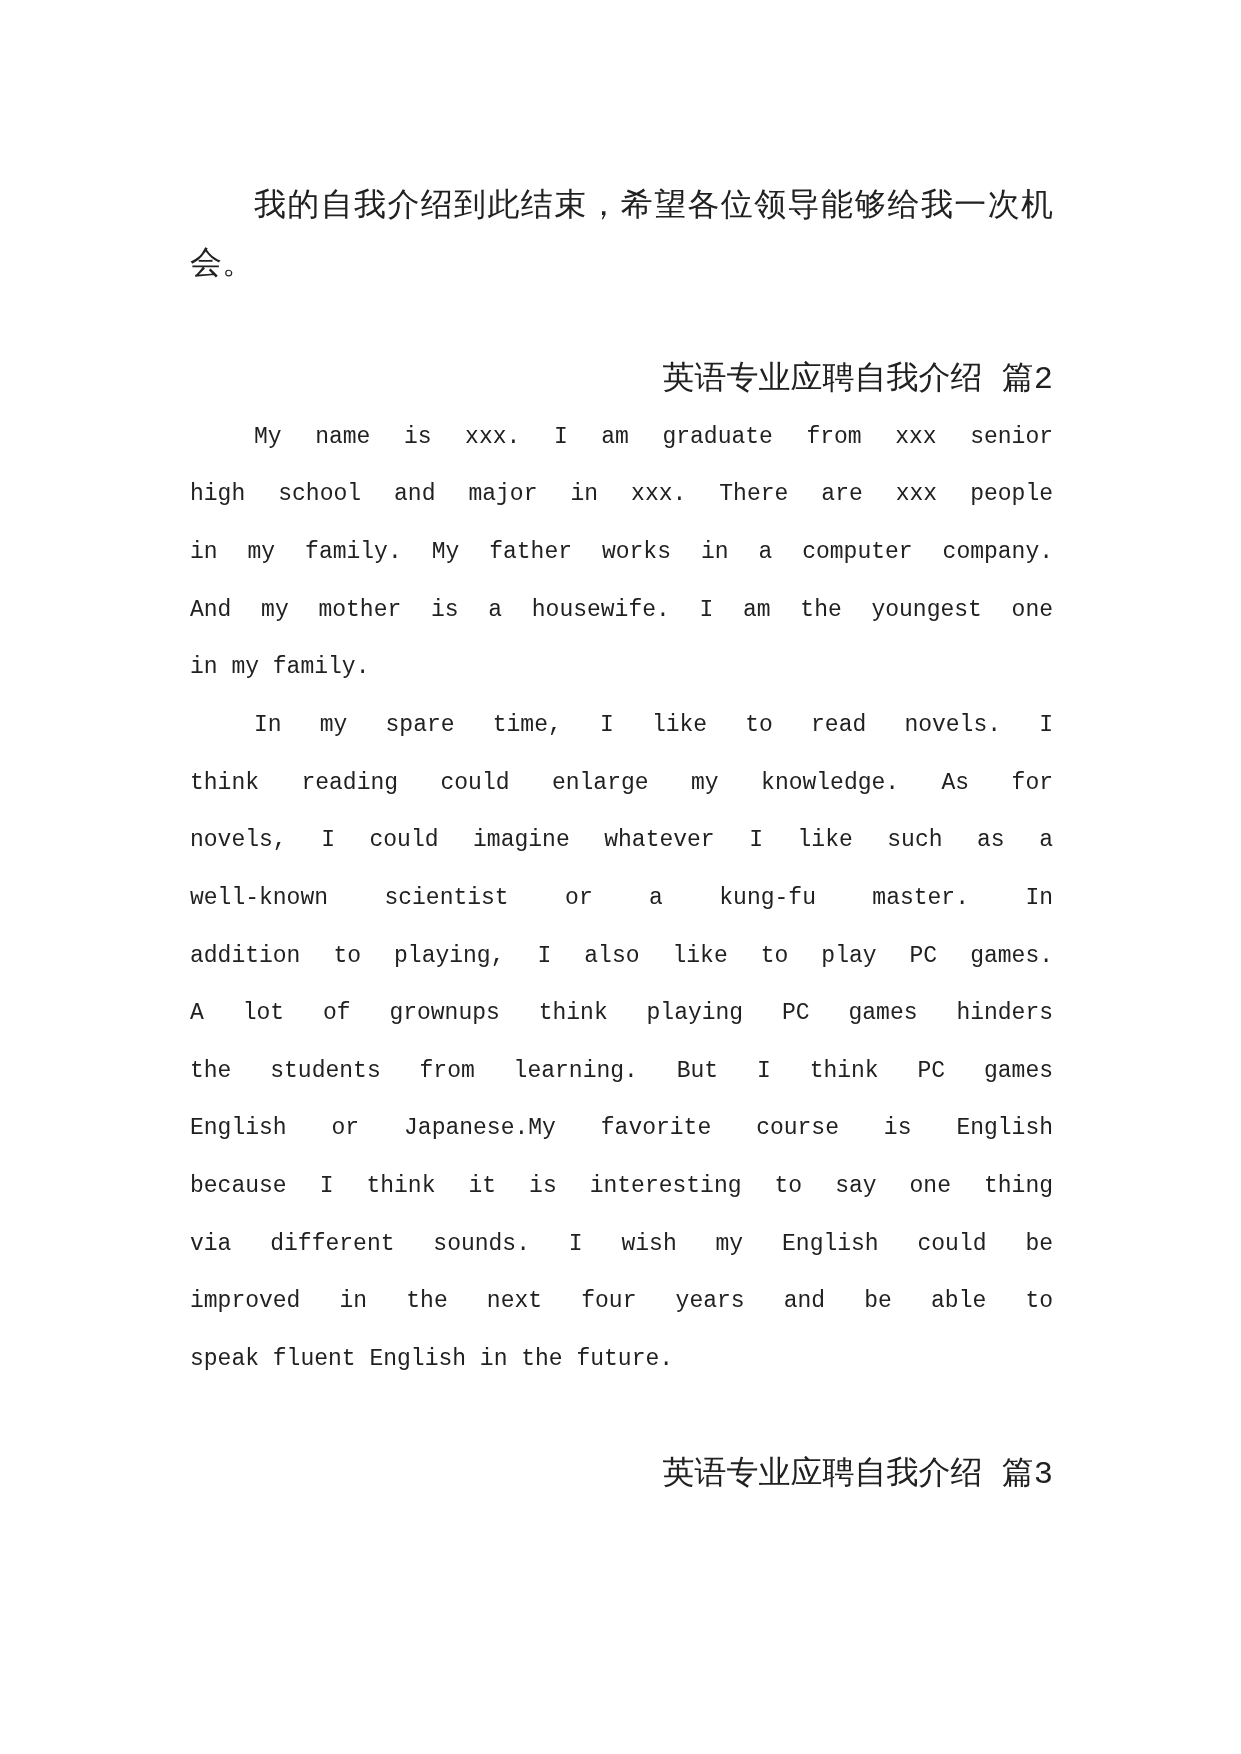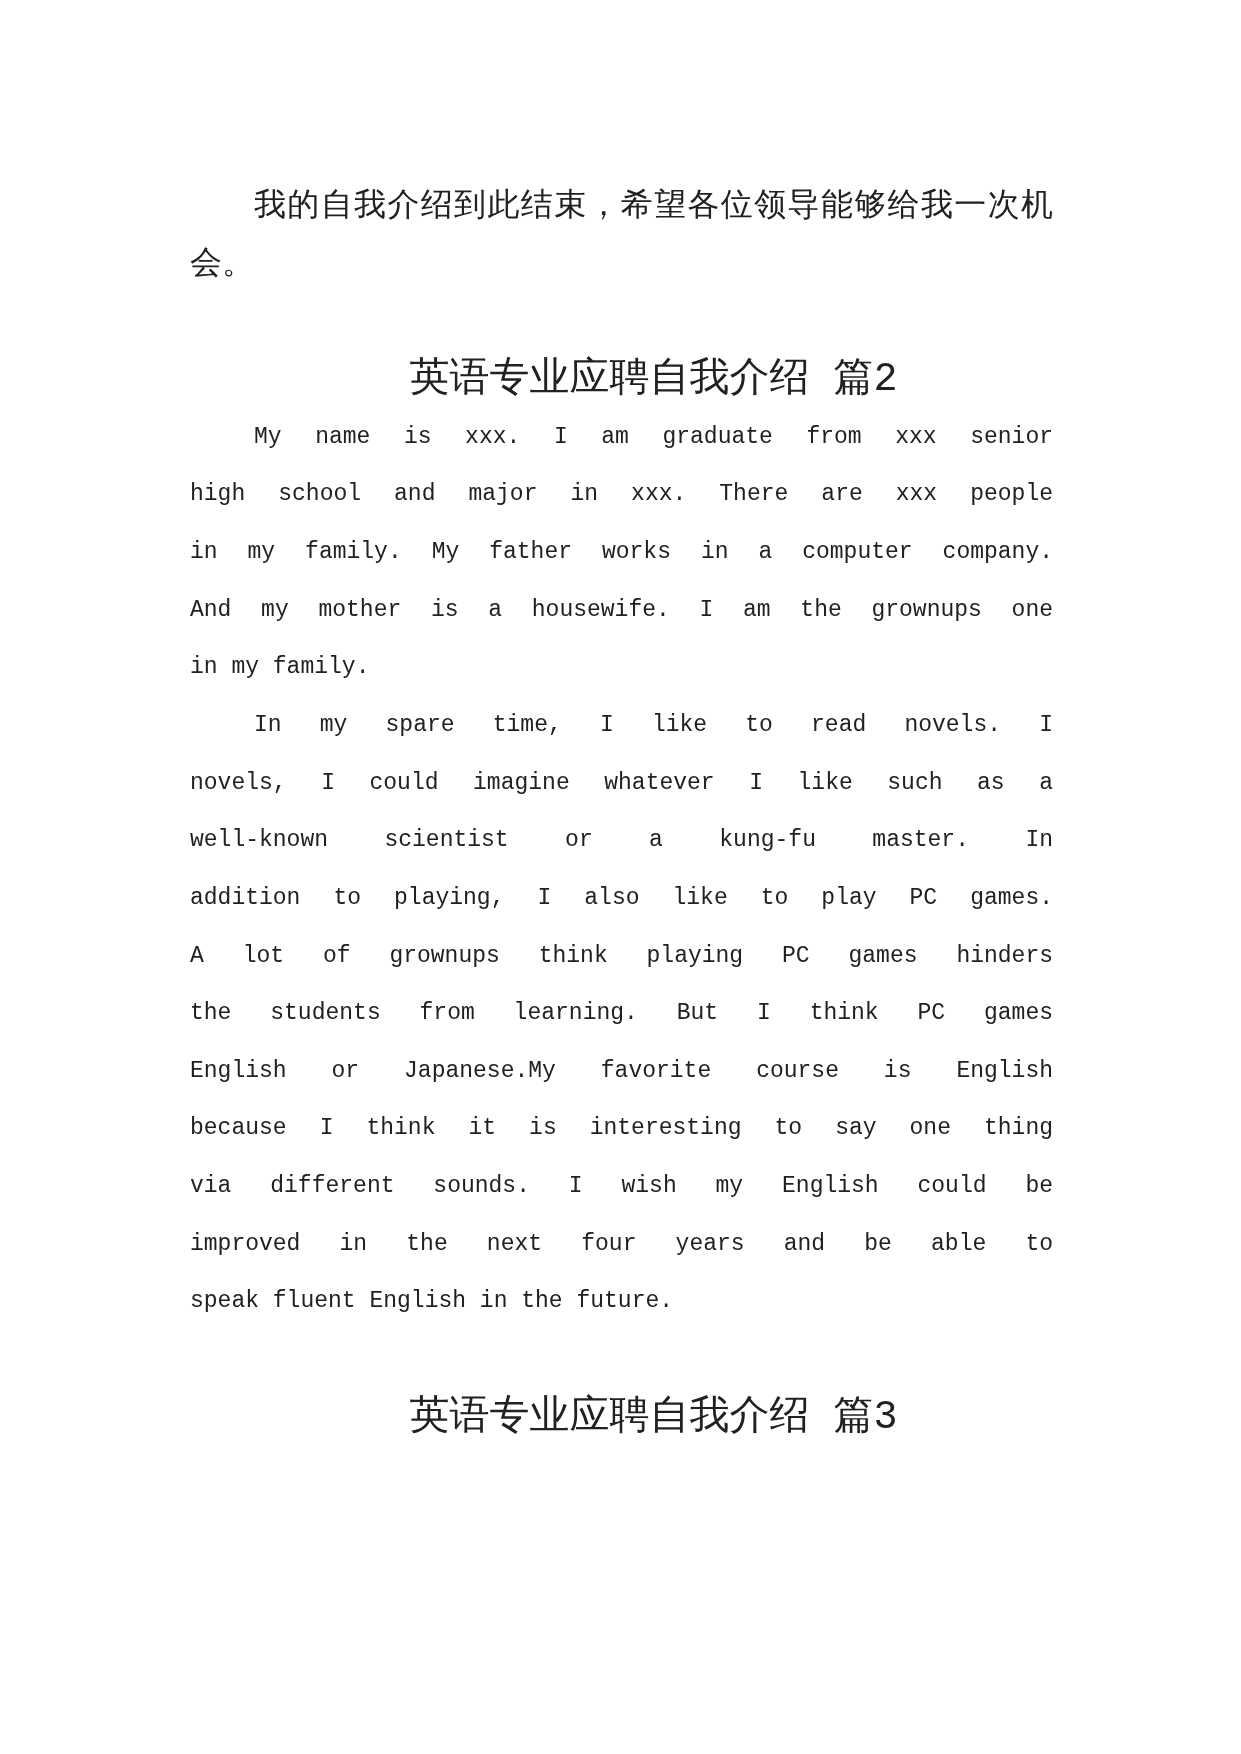--- a/index.html
+++ b/index.html
@@ -38,24 +38,24 @@
   .cjk .line {
     font-size: 32px;
   }
   .eng .line {
     font-size: 23px;
   }
   .ind {
     text-indent: 64px;
   }
   .heading {
-    font-size: 40px;
+    font-size: 32px;
     line-height: 57.65px;
     text-indent: 64px;
-    text-align: center;
+    text-align: right;
   }
   .gap-above {
     margin-top: 57.65px;
   }
 </style>
 </head>
 <body>
 
 <div class="page">
 
@@ -63,26 +63,27 @@
     <span class="line ind">我的自我介绍到此结束，希望各位领导能够给我一次机</span>
     <span class="line last">会。</span>
   </div>
 
   <h2 class="heading cjk gap-above">英语专业应聘自我介绍 篇2</h2>
 
   <div class="para eng">
     <span class="line ind">My name is xxx. I am graduate from xxx senior</span>
     <span class="line">high school and major in xxx. There are xxx people</span>
     <span class="line">in my family. My father works in a computer company.</span>
-    <span class="line">And my mother is a housewife. I am the grownups one</span>
+    <span class="line">And my mother is a housewife. I am the youngest one</span>
     <span class="line last">in my family.</span>
   </div>
 
   <div class="para eng">
     <span class="line ind">In my spare time, I like to read novels. I</span>
+    <span class="line">think reading could enlarge my knowledge. As for</span>
     <span class="line">novels, I could imagine whatever I like such as a</span>
     <span class="line">well-known scientist or a kung-fu master. In</span>
     <span class="line">addition to playing, I also like to play PC games.</span>
     <span class="line">A lot of grownups think playing PC games hinders</span>
     <span class="line">the students from learning. But I think PC games</span>
     <span class="line">English or Japanese.My favorite course is English</span>
     <span class="line">because I think it is interesting to say one thing</span>
     <span class="line">via different sounds. I wish my English could be</span>
     <span class="line">improved in the next four years and be able to</span>
     <span class="line last">speak fluent English in the future.</span>

